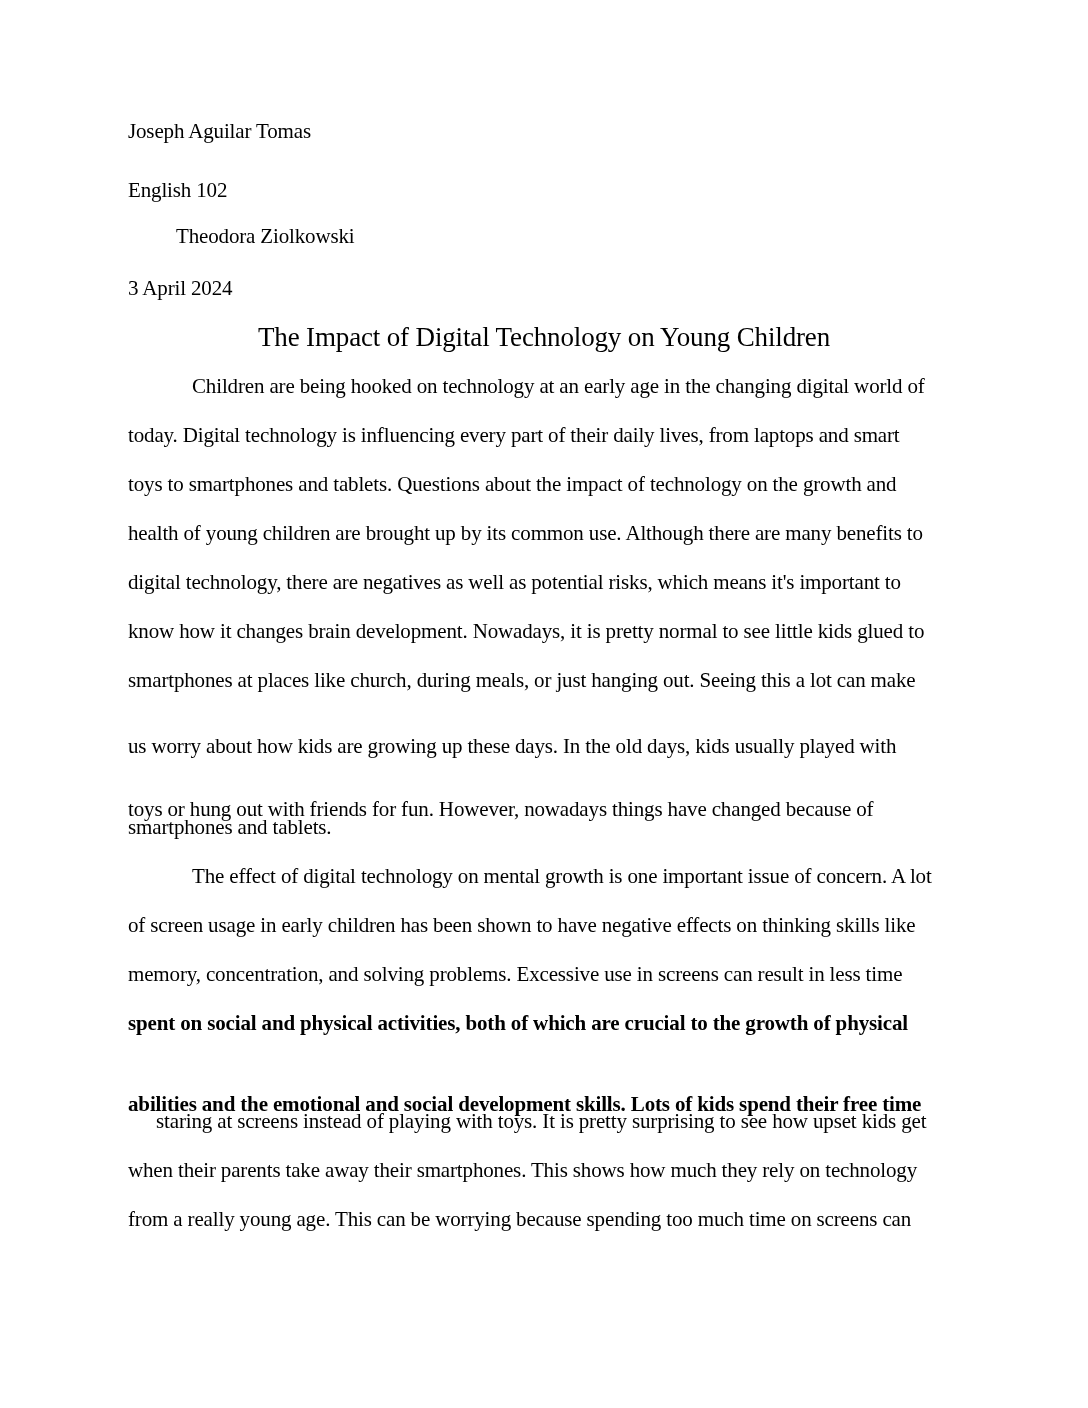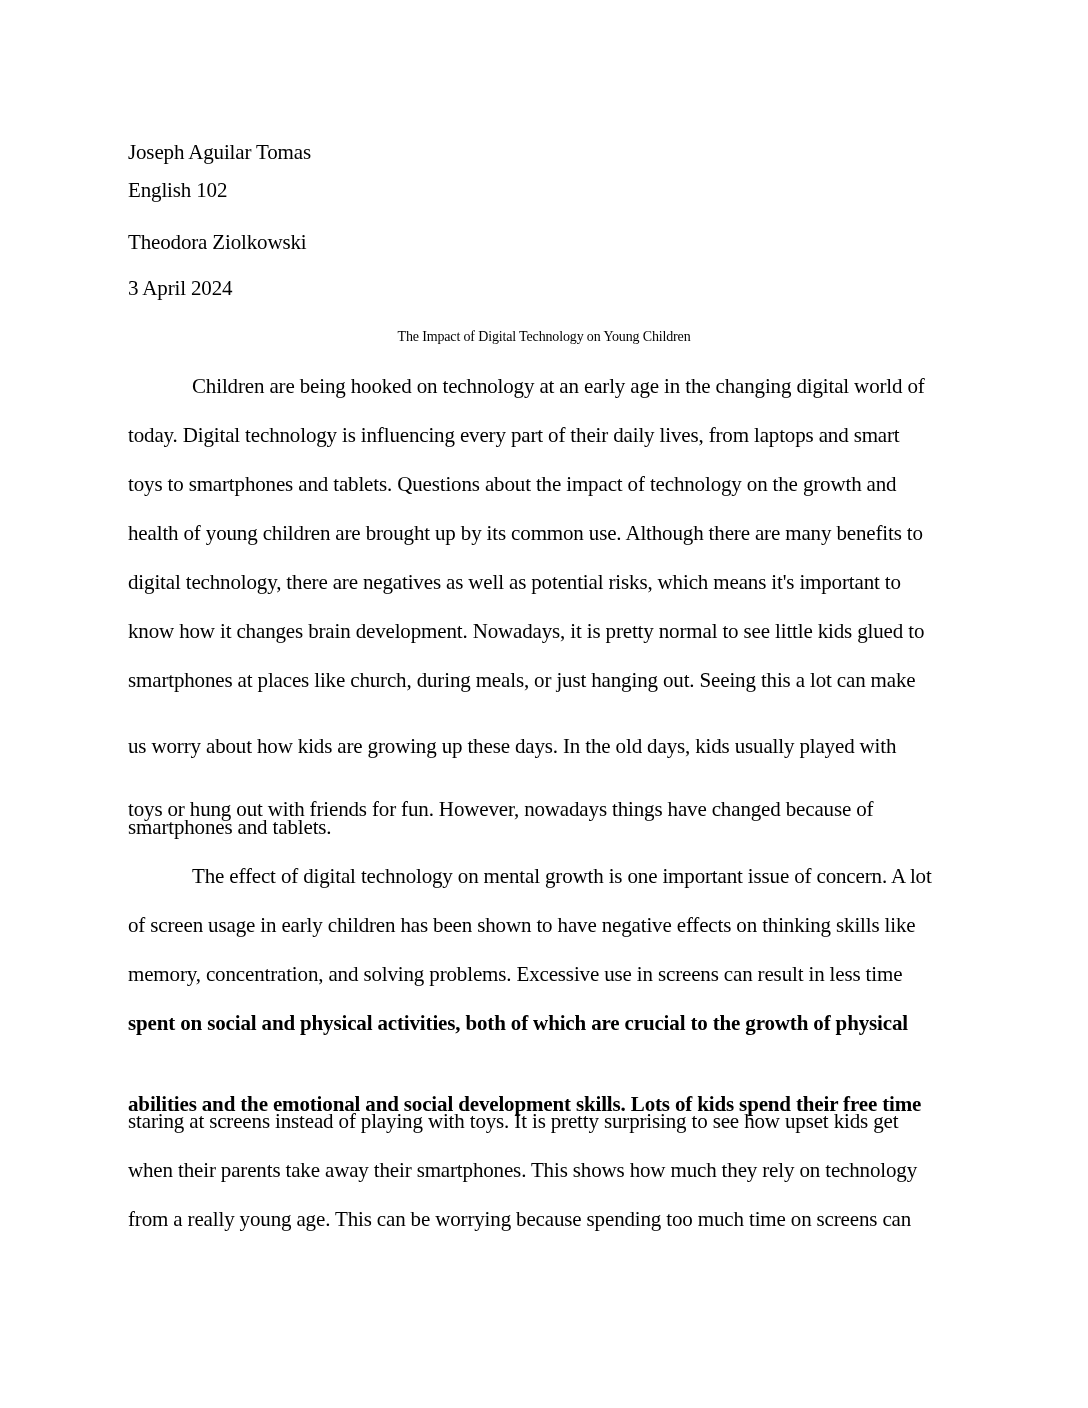--- a/index.html
+++ b/index.html
@@ -29,35 +29,35 @@
     font-size: 21px;
     line-height: 24px;
     white-space: nowrap;
     letter-spacing: -0.15px;
   }
   .title {
     position: absolute;
     left: 0;
     width: 1088px;
     text-align: center;
-    font-size: 14px;
+    font-size: 27px;
     line-height: 24px;
     white-space: nowrap;
     letter-spacing: -0.15px;
   }
   .indent { left: 192px; }
 </style>
 </head>
 <body>
 
 <div class="page">
 
-  <div class="line" style="top:140px;">Joseph Aguilar Tomas</div>
+  <div class="line" style="top:119px;">Joseph Aguilar Tomas</div>
   <div class="line" style="top:178px;">English 102</div>
-  <div class="line" style="top:230px;">Theodora Ziolkowski</div>
+  <div class="line" style="top:224px;margin-left:48px;">Theodora Ziolkowski</div>
   <div class="line" style="top:276px;">3 April 2024</div>
 
   <div class="title" style="top:325px;">The Impact of Digital Technology on Young Children</div>
 
   <div>
     <div class="line indent" style="top:374px;">Children are being hooked on technology at an early age in the changing digital world of</div>
     <div class="line" style="top:423px;">today. Digital technology is influencing every part of their daily lives, from laptops and smart</div>
     <div class="line" style="top:472px;">toys to smartphones and tablets. Questions about the impact of technology on the growth and</div>
     <div class="line" style="top:521px;">health of young children are brought up by its common use. Although there are many benefits to</div>
     <div class="line" style="top:570px;">digital technology, there are negatives as well as potential risks, which means it's important to</div>
@@ -67,18 +67,18 @@
     <div class="line" style="top:766px;margin-top:31px;">toys or hung out with friends for fun. However, nowadays things have changed because of</div>
     <div class="line" style="top:815px;">smartphones and tablets.</div>
   </div>
 
   <div>
     <div class="line indent" style="top:864px;">The effect of digital technology on mental growth is one important issue of concern. A lot</div>
     <div class="line" style="top:913px;">of screen usage in early children has been shown to have negative effects on thinking skills like</div>
     <div class="line" style="top:962px;">memory, concentration, and solving problems. Excessive use in screens can result in less time</div>
     <div class="line" style="top:1011px;font-weight:bold;">spent on social and physical activities, both of which are crucial to the growth of physical</div>
     <div class="line" style="top:1092px;font-weight:bold;">abilities and the emotional and social development skills. Lots of kids spend their free time</div>
-    <div class="line" style="top:1109px;">staring at screens instead of playing with toys. It is pretty surprising to see how upset kids get</div>
+    <div class="line" style="top:1109px;margin-left:28px;">staring at screens instead of playing with toys. It is pretty surprising to see how upset kids get</div>
     <div class="line" style="top:1158px;">when their parents take away their smartphones. This shows how much they rely on technology</div>
     <div class="line" style="top:1207px;">from a really young age. This can be worrying because spending too much time on screens can</div>
   </div>
 
 </div>
 
 </body></html>

